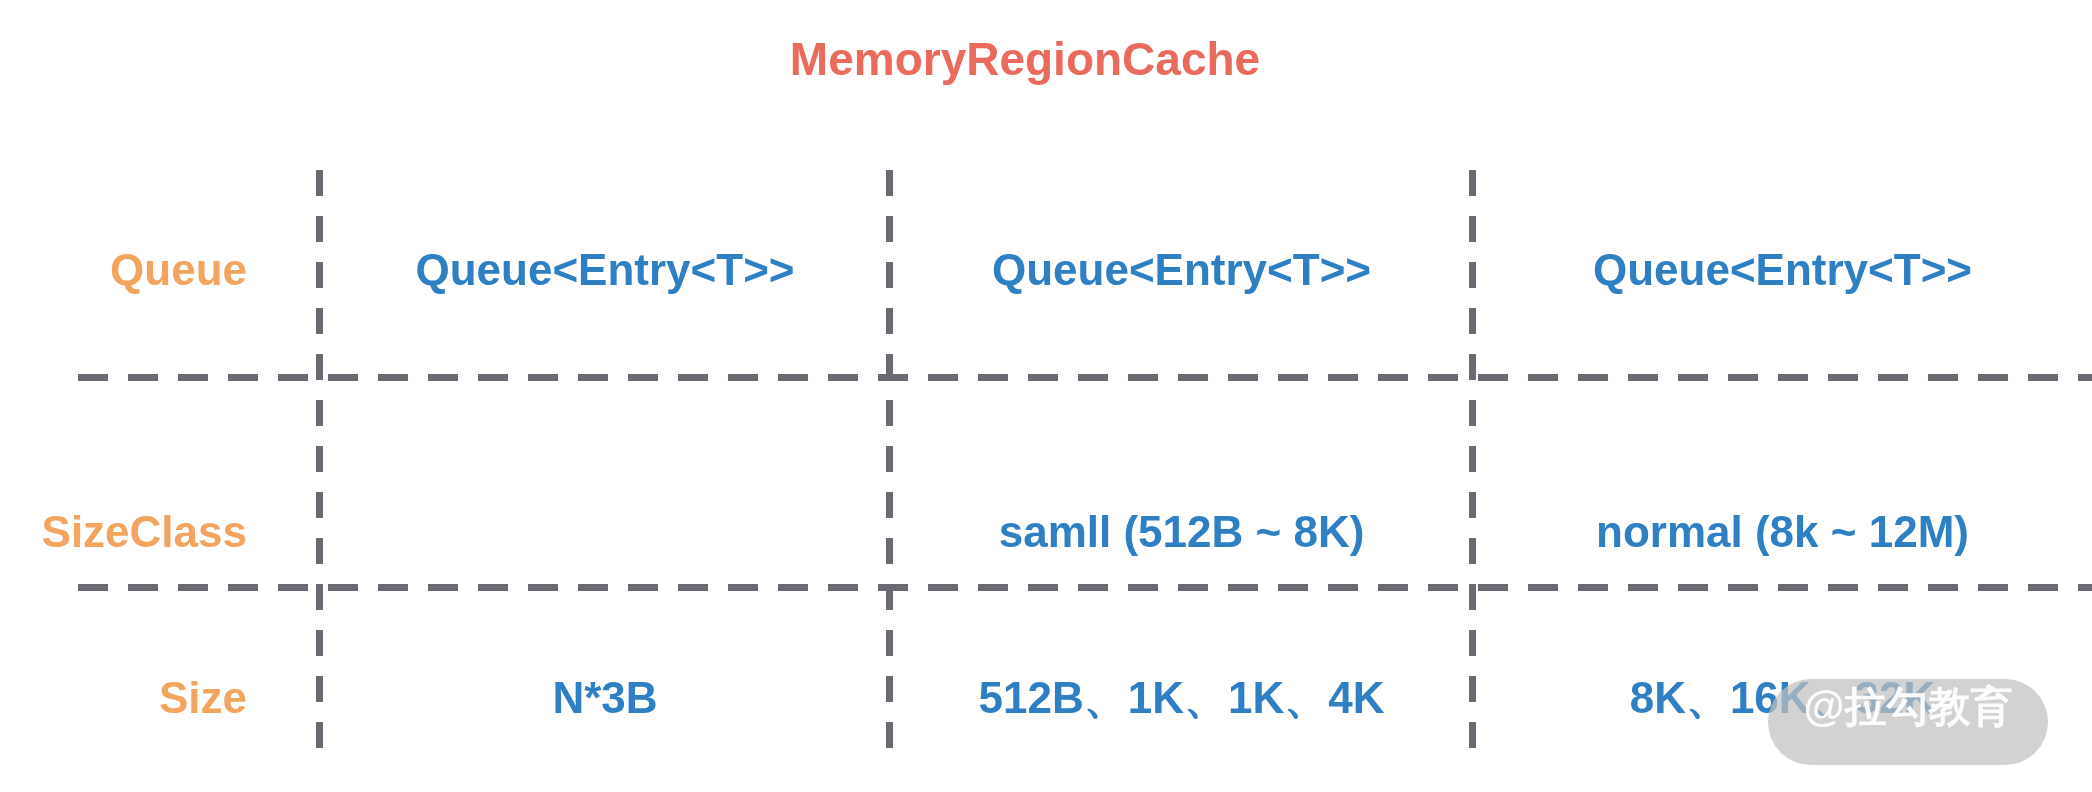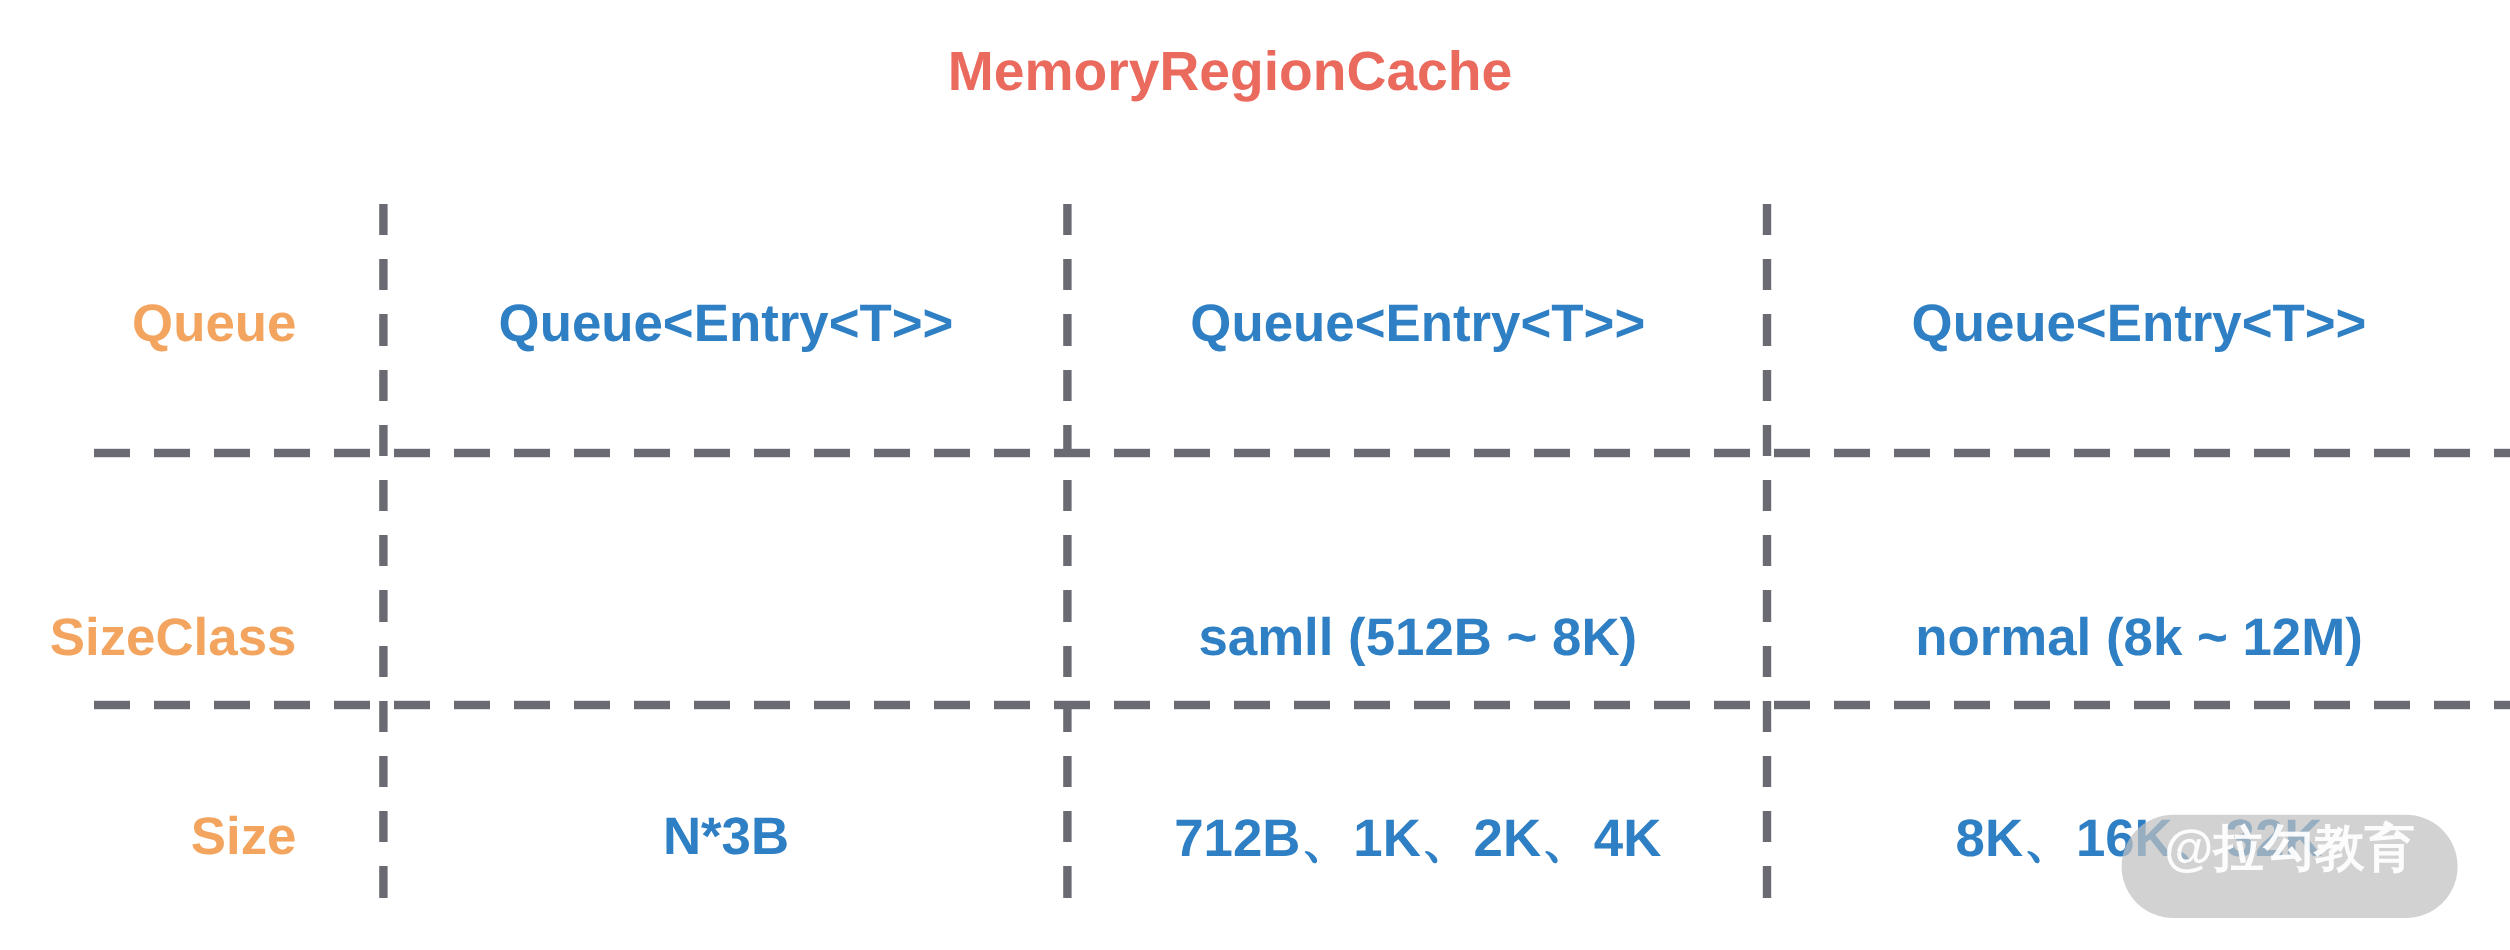--- a/index.html
+++ b/index.html
@@ -86,20 +86,20 @@
   <div class="cell r1 c1">Queue&lt;Entry&lt;T&gt;&gt;</div>
   <div class="cell r1 c2">Queue&lt;Entry&lt;T&gt;&gt;</div>
   <div class="cell r1 c3">Queue&lt;Entry&lt;T&gt;&gt;</div>
 
   <div class="cell rowlabel r2">SizeClass</div>
   <div class="cell r2 c2">samll (512B ~ 8K)</div>
   <div class="cell r2 c3">normal (8k ~ 12M)</div>
 
   <div class="cell rowlabel r3">Size</div>
   <div class="cell r3 c1">N*3B</div>
-  <div class="cell r3 c2">712B、1K、2K、4K</div>
+  <div class="cell r3 c2">512B、1K、1K、4K</div>
   <div class="cell r3 c3">8K、16K、32K</div>
 
   <div class="watermark">
     <span>@拉勾教育</span>
   </div>
 
 </div>
 
 </body></html>

